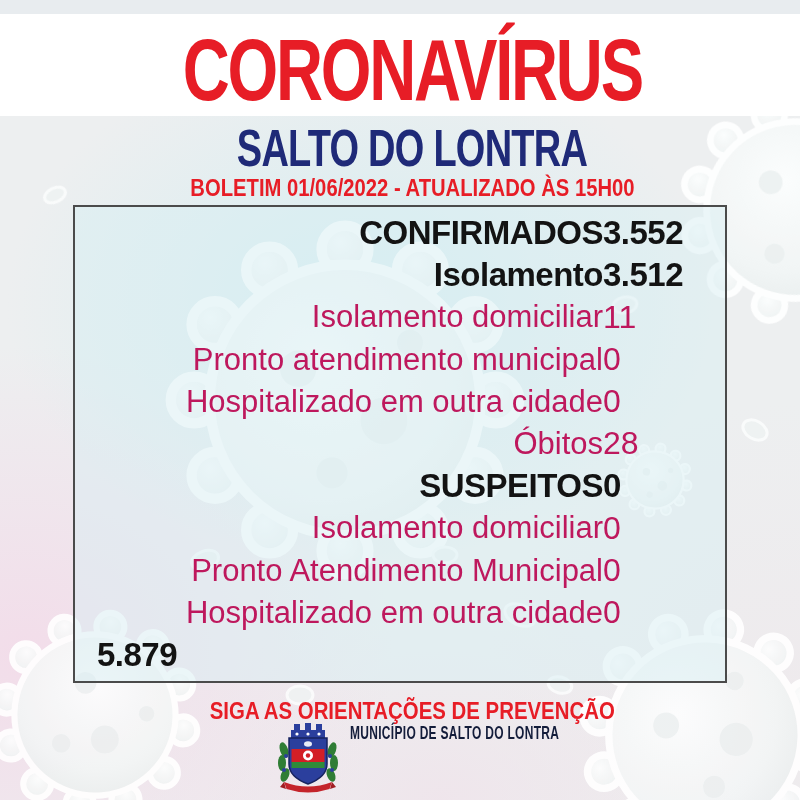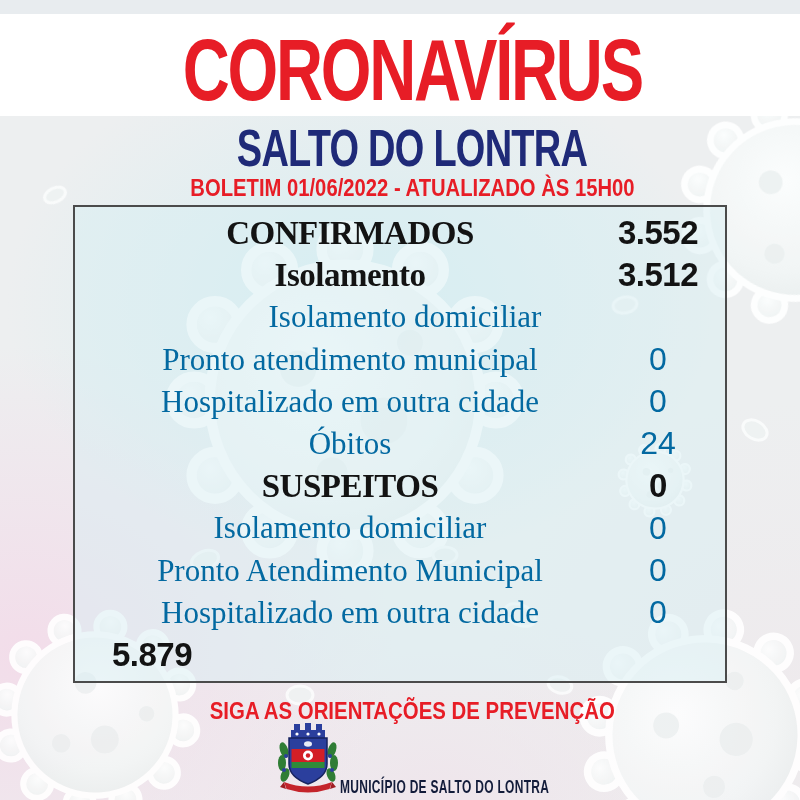--- a/index.html
+++ b/index.html
@@ -38,35 +38,35 @@
   }
 
   .panel {
     position:absolute; left:73px; top:205px; width:654px; height:478px;
     border:2px solid #4b4b4b;
     background:rgba(216,238,242,0.48);
     padding:6px 12px 6px 22px;
     display:flex; flex-direction:column; justify-content:space-between;
   }
   .row { display:flex; align-items:center; height:40px; }
-  .row .label { flex:1; text-align:center;font-family:Liberation Serif, serif; }
-  .row .value { width:110px; text-align:center; }
+  .row .label { flex:1; text-align:right; }
+  .row .value { width:110px; }
   .row.bold { font-weight:700; color:#131313; font-size:33px; letter-spacing:-0.5px; }
-  .row.light { font-weight:400; color:#0369a1; font-size:31px; }
+  .row.light { font-weight:400; color:#be185d; font-size:31px; }
   .row.light .value { font-size:32px; }
 
   .notice { top:699px; }
   .notice > span {
     font-size:24px; font-weight:800; color:#e71d26; transform:scaleX(0.85);
   }
 
   .coat { position:absolute; left:276px; top:722px; }
   .muni {
-    position:absolute; left:340px; top:722px; height:76px;
-    display:flex; align-items:flex-end;
+    position:absolute; left:350px; top:722px; height:76px;
+    display:flex; align-items:flex-start;
   }
   .muni > span {
     display:inline-block; white-space:nowrap; transform-origin:0 50%;
     font-size:19px; font-weight:800; color:#131c3a;
     transform:scaleX(0.63); letter-spacing:0.5px;
   }
 </style>
 </head>
 <body>
 
@@ -139,32 +139,33 @@
   <div class="row bold">
     <span class="label">CONFIRMADOS</span>
     <span class="value">3.552</span>
   </div>
   <div class="row bold">
     <span class="label">Isolamento</span>
     <span class="value">3.512</span>
   </div>
   <div class="row light">
     <span class="label">Isolamento domiciliar</span>
+    <span class="value">11</span>
   </div>
   <div class="row light">
     <span class="label">Pronto atendimento municipal</span>
     <span class="value">0</span>
   </div>
   <div class="row light">
     <span class="label">Hospitalizado em outra cidade</span>
     <span class="value">0</span>
   </div>
   <div class="row light">
     <span class="label">Óbitos</span>
-    <span class="value">24</span>
+    <span class="value">28</span>
   </div>
   <div class="row bold">
     <span class="label">SUSPEITOS</span>
     <span class="value">0</span>
   </div>
   <div class="row light">
     <span class="label">Isolamento domiciliar</span>
     <span class="value">0</span>
   </div>
   <div class="row light">

